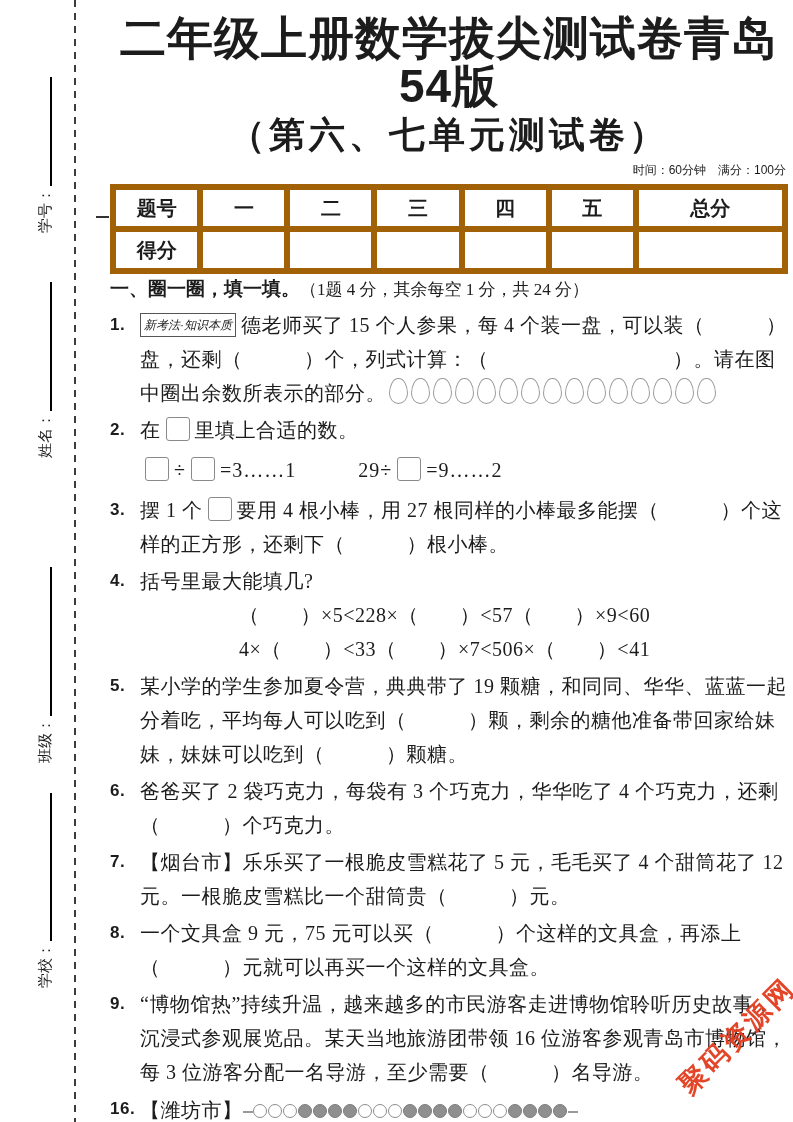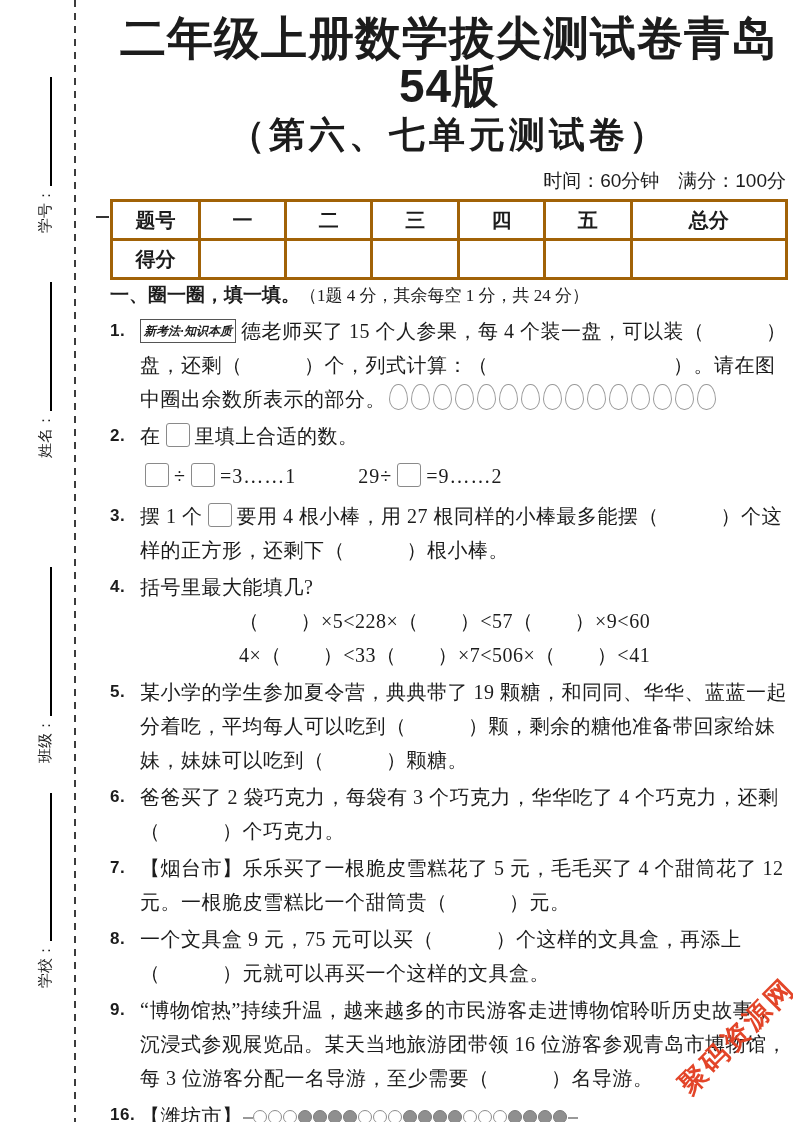--- a/index.html
+++ b/index.html
@@ -25,40 +25,40 @@
   .title{
     font-family:"Liberation Sans","DejaVu Sans",sans-serif;font-weight:bold;
     font-size:46px;line-height:48px;text-align:center;letter-spacing:1px;
   }
   .subtitle{
     font-family:"Liberation Sans","DejaVu Sans",sans-serif;font-weight:bold;
     font-size:36px;line-height:34px;text-align:center;letter-spacing:4px;margin-top:8px;
   }
   .meta{
     font-family:"Liberation Sans","DejaVu Sans",sans-serif;
-    font-size:19px;text-align:right;margin-top:16px;padding-right:2px;
+    font-size:12px;text-align:right;margin-top:10px;padding-right:2px;
   }
   table.score{width:100%;border-collapse:collapse;margin-top:5px;}
   table.score td{
-    border:3px solid #a16207;height:34px;text-align:center;
+    border:6px solid #a16207;height:34px;text-align:center;
     font-family:"Liberation Sans","DejaVu Sans",sans-serif;font-size:20px;font-weight:bold;
   }
   table.score td.lblcol{width:13%;}
   .section-head{font-size:18px;line-height:30px;}
   .sh-bold{font-family:"Liberation Sans","DejaVu Sans",sans-serif;font-weight:bold;font-size:19px;}
   .sh-note{font-size:17px;}
   
   .q{position:relative;padding-left:30px;font-size:20px;line-height:34px;letter-spacing:0.5px;margin-top:3px;}
   .qnum{
     position:absolute;left:0;top:0;width:30px;
     font-family:"Liberation Sans","DejaVu Sans",sans-serif;font-size:17px;font-weight:600;
   }
   .badge{
     display:inline-block;border:1.5px solid #555;font-family:"Liberation Sans","DejaVu Sans",sans-serif;
-    font-size:12px;font-style:italic;font-weight:bold;line-height:16px;padding:3px 3px;
+    font-size:12px;font-style:italic;font-weight:normal;line-height:16px;padding:3px 3px;
     vertical-align:3px;letter-spacing:0;margin-right:5px;
   }
   .wbox{
     display:inline-block;width:22px;height:22px;border:1.5px solid #8a8a8a;border-radius:3px;
     vertical-align:-4px;margin:0 5px;background:#fff;
   }
   .egg-row{display:inline-block;white-space:nowrap;}
   .egg{
     display:inline-block;width:17px;height:24px;border:1.5px solid #9a9a9a;
     border-radius:50% 50% 50% 50% / 60% 60% 42% 42%;margin-left:3px;vertical-align:-4px;

